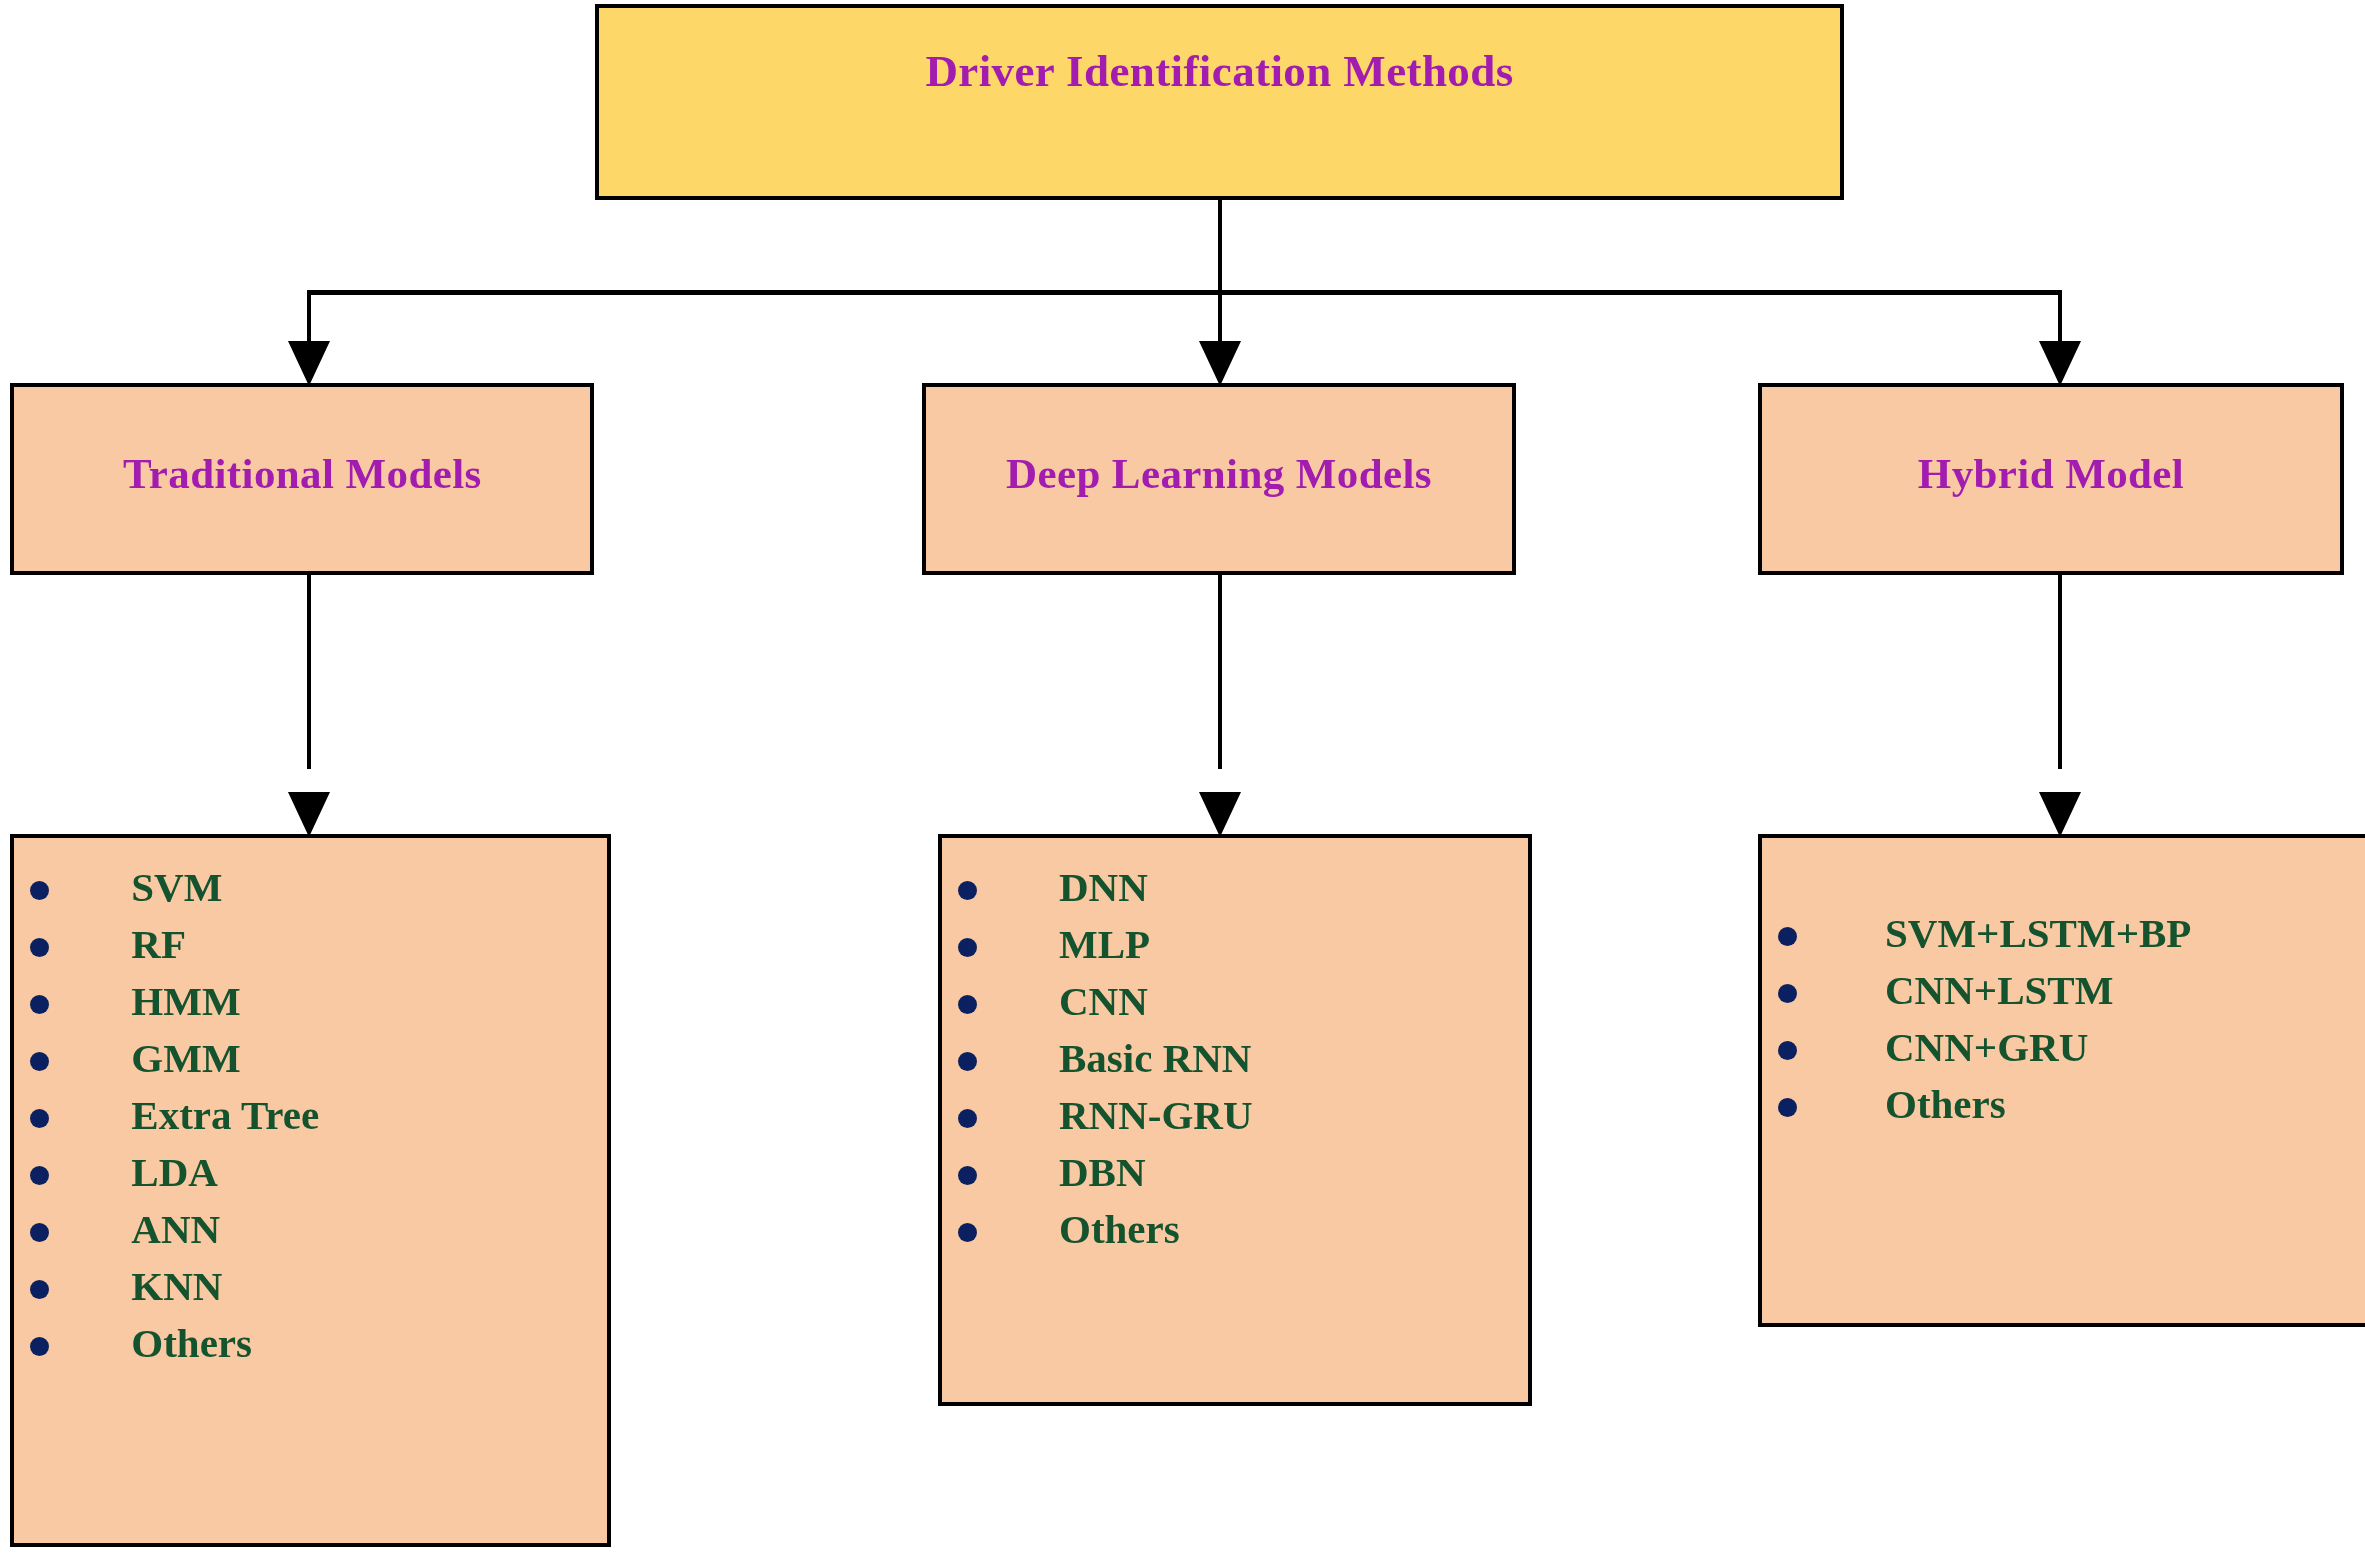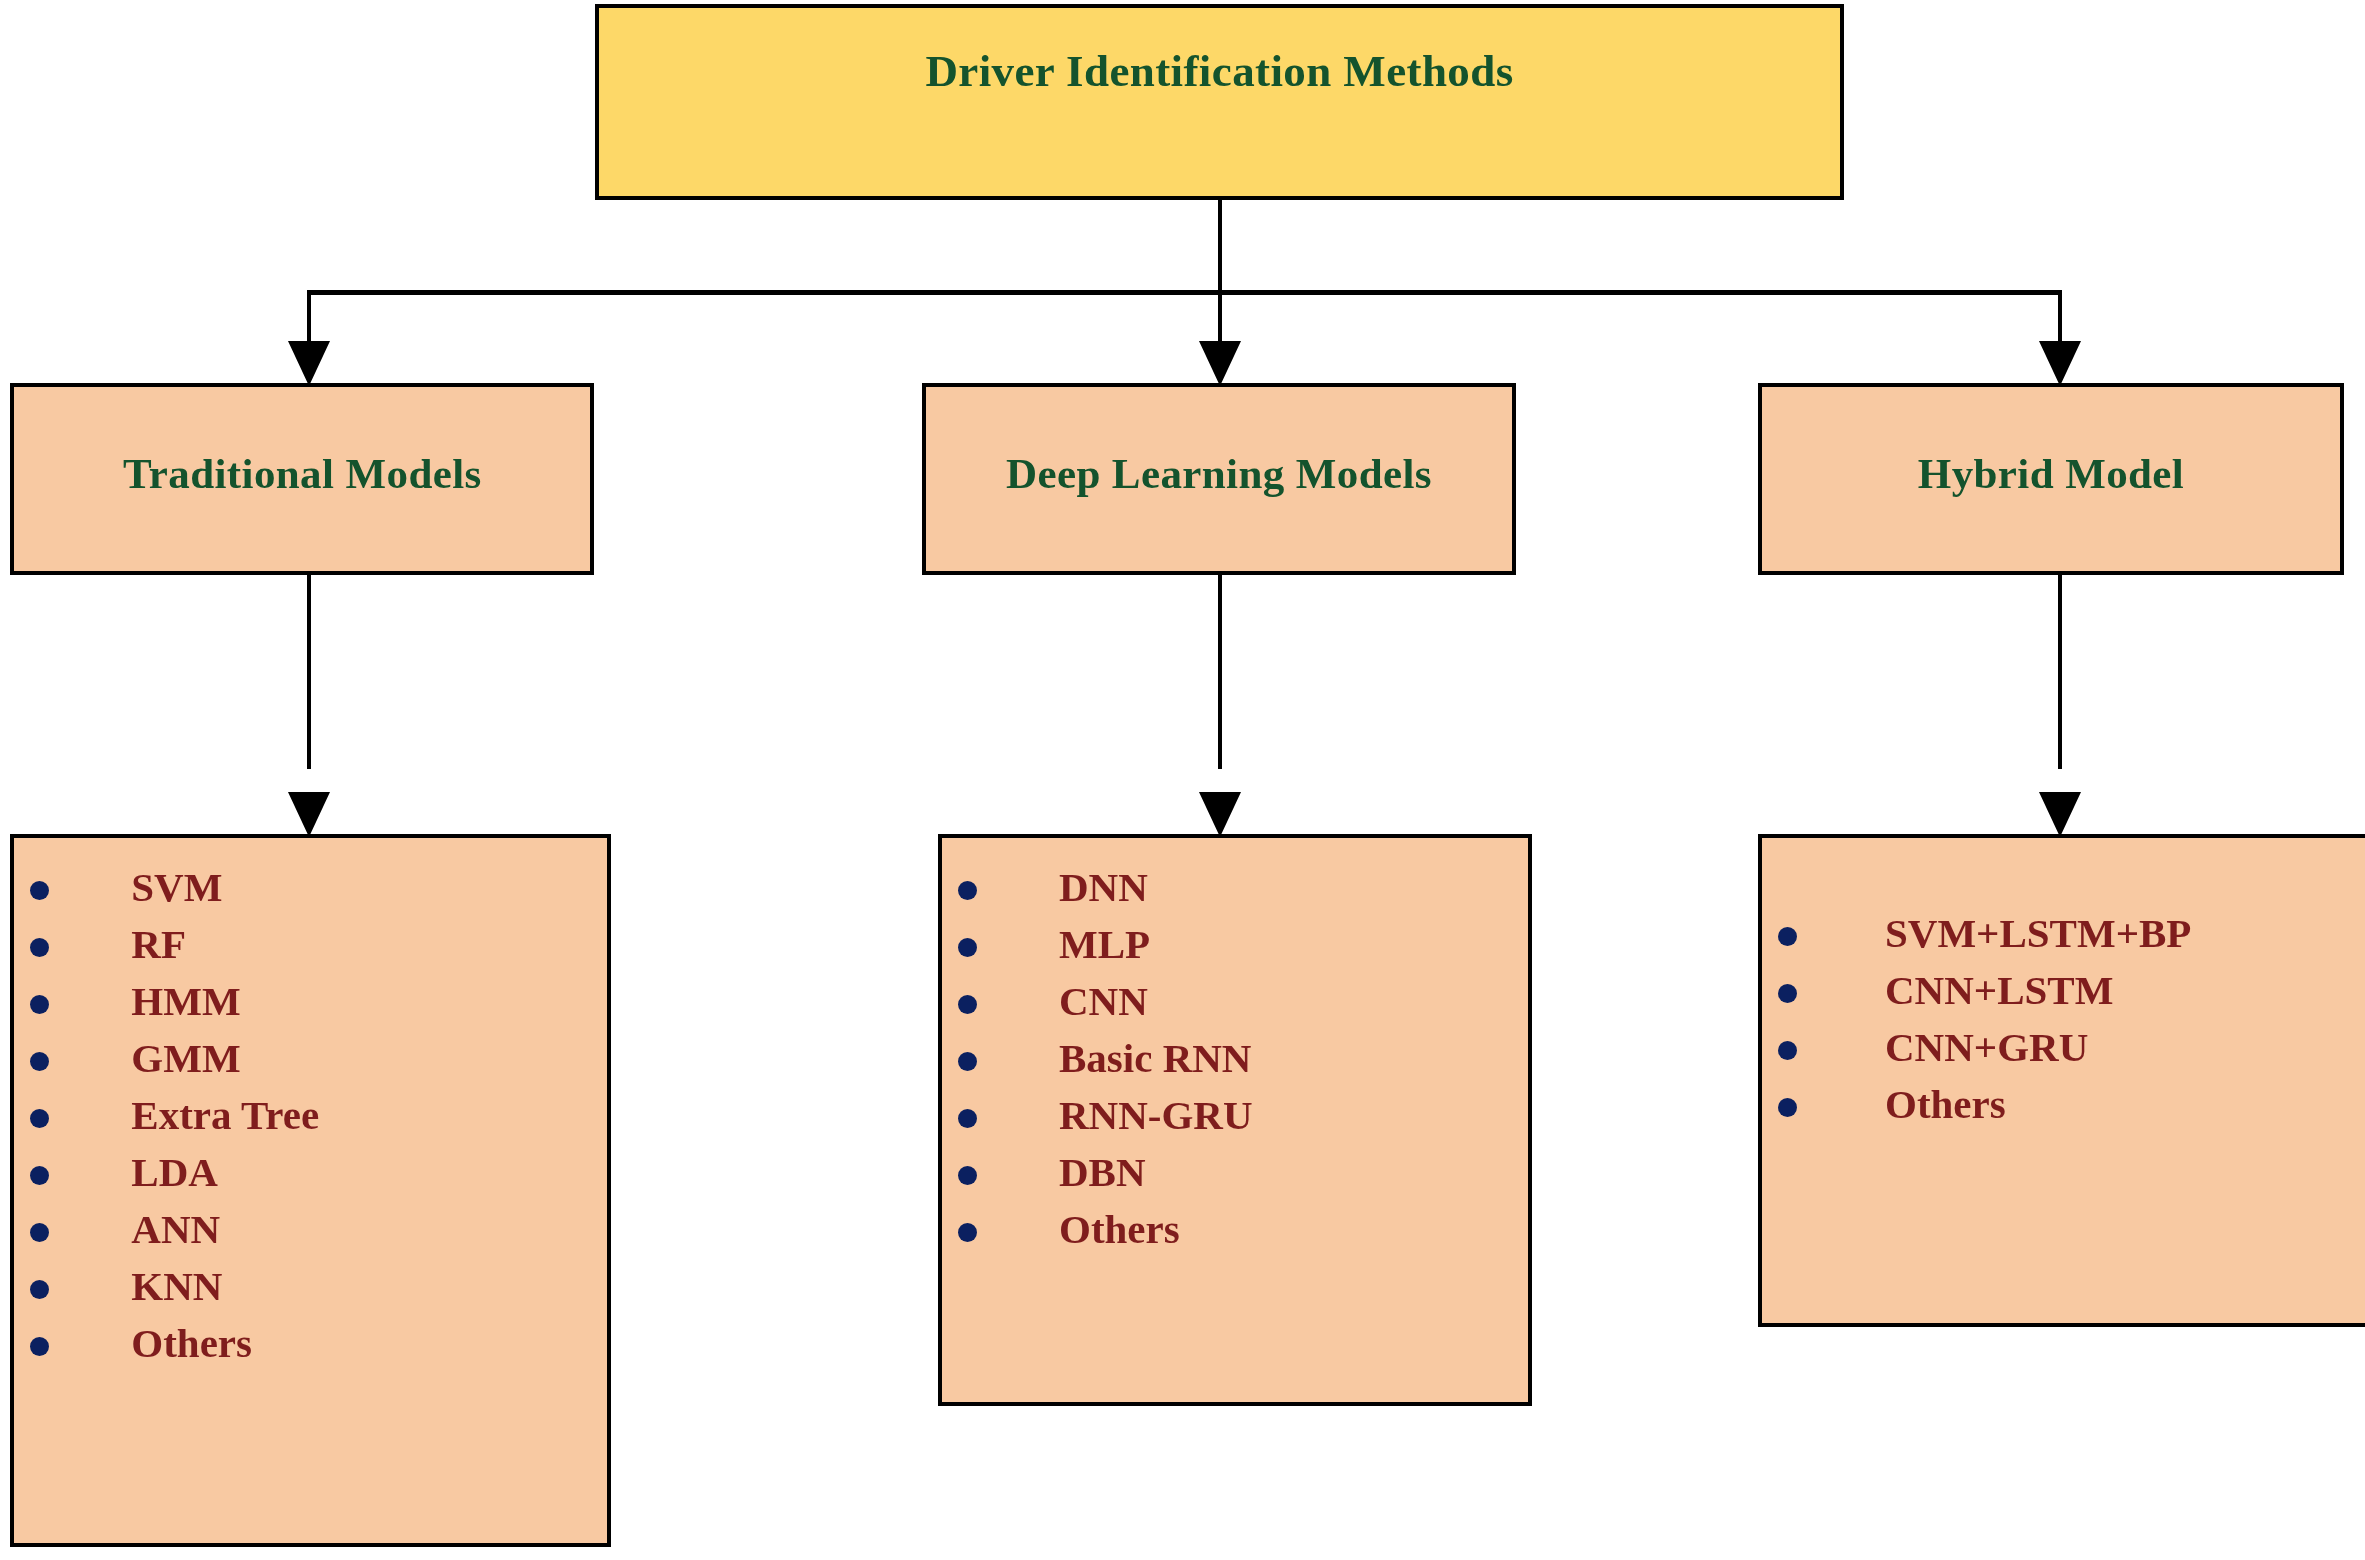--- a/index.html
+++ b/index.html
@@ -30,21 +30,21 @@
   }
   .node.root {
     background: #FDD868;
   }
   .node-title {
     position: absolute;
     left: 0;
     right: 0;
     text-align: center;
     font-weight: bold;
-    color: #14532d;
+    color: #a21caf;
     letter-spacing: 0.4px;
     white-space: nowrap;
   }
 
   
   #root-node {
     left: 595px;
     top: 4.4px;
     width: 1249px;
     height: 196px;
@@ -87,21 +87,21 @@
   #list-1 .bullet-list { top: 20.5px; }
   #list-2 .bullet-list { top: 67px; }
 
   .bullet-item {
     position: relative;
     display: block;
     height: 57px;
     line-height: 57px;
     font-size: 41px;
     font-weight: bold;
-    color: #7f1d1d;
+    color: #14532d;
     white-space: nowrap;
   }
   .bullet-dot {
     position: absolute;
     left: 16px;
     top: 22px;
     width: 19px;
     height: 19px;
     border-radius: 50%;
     background: #0B2060;

